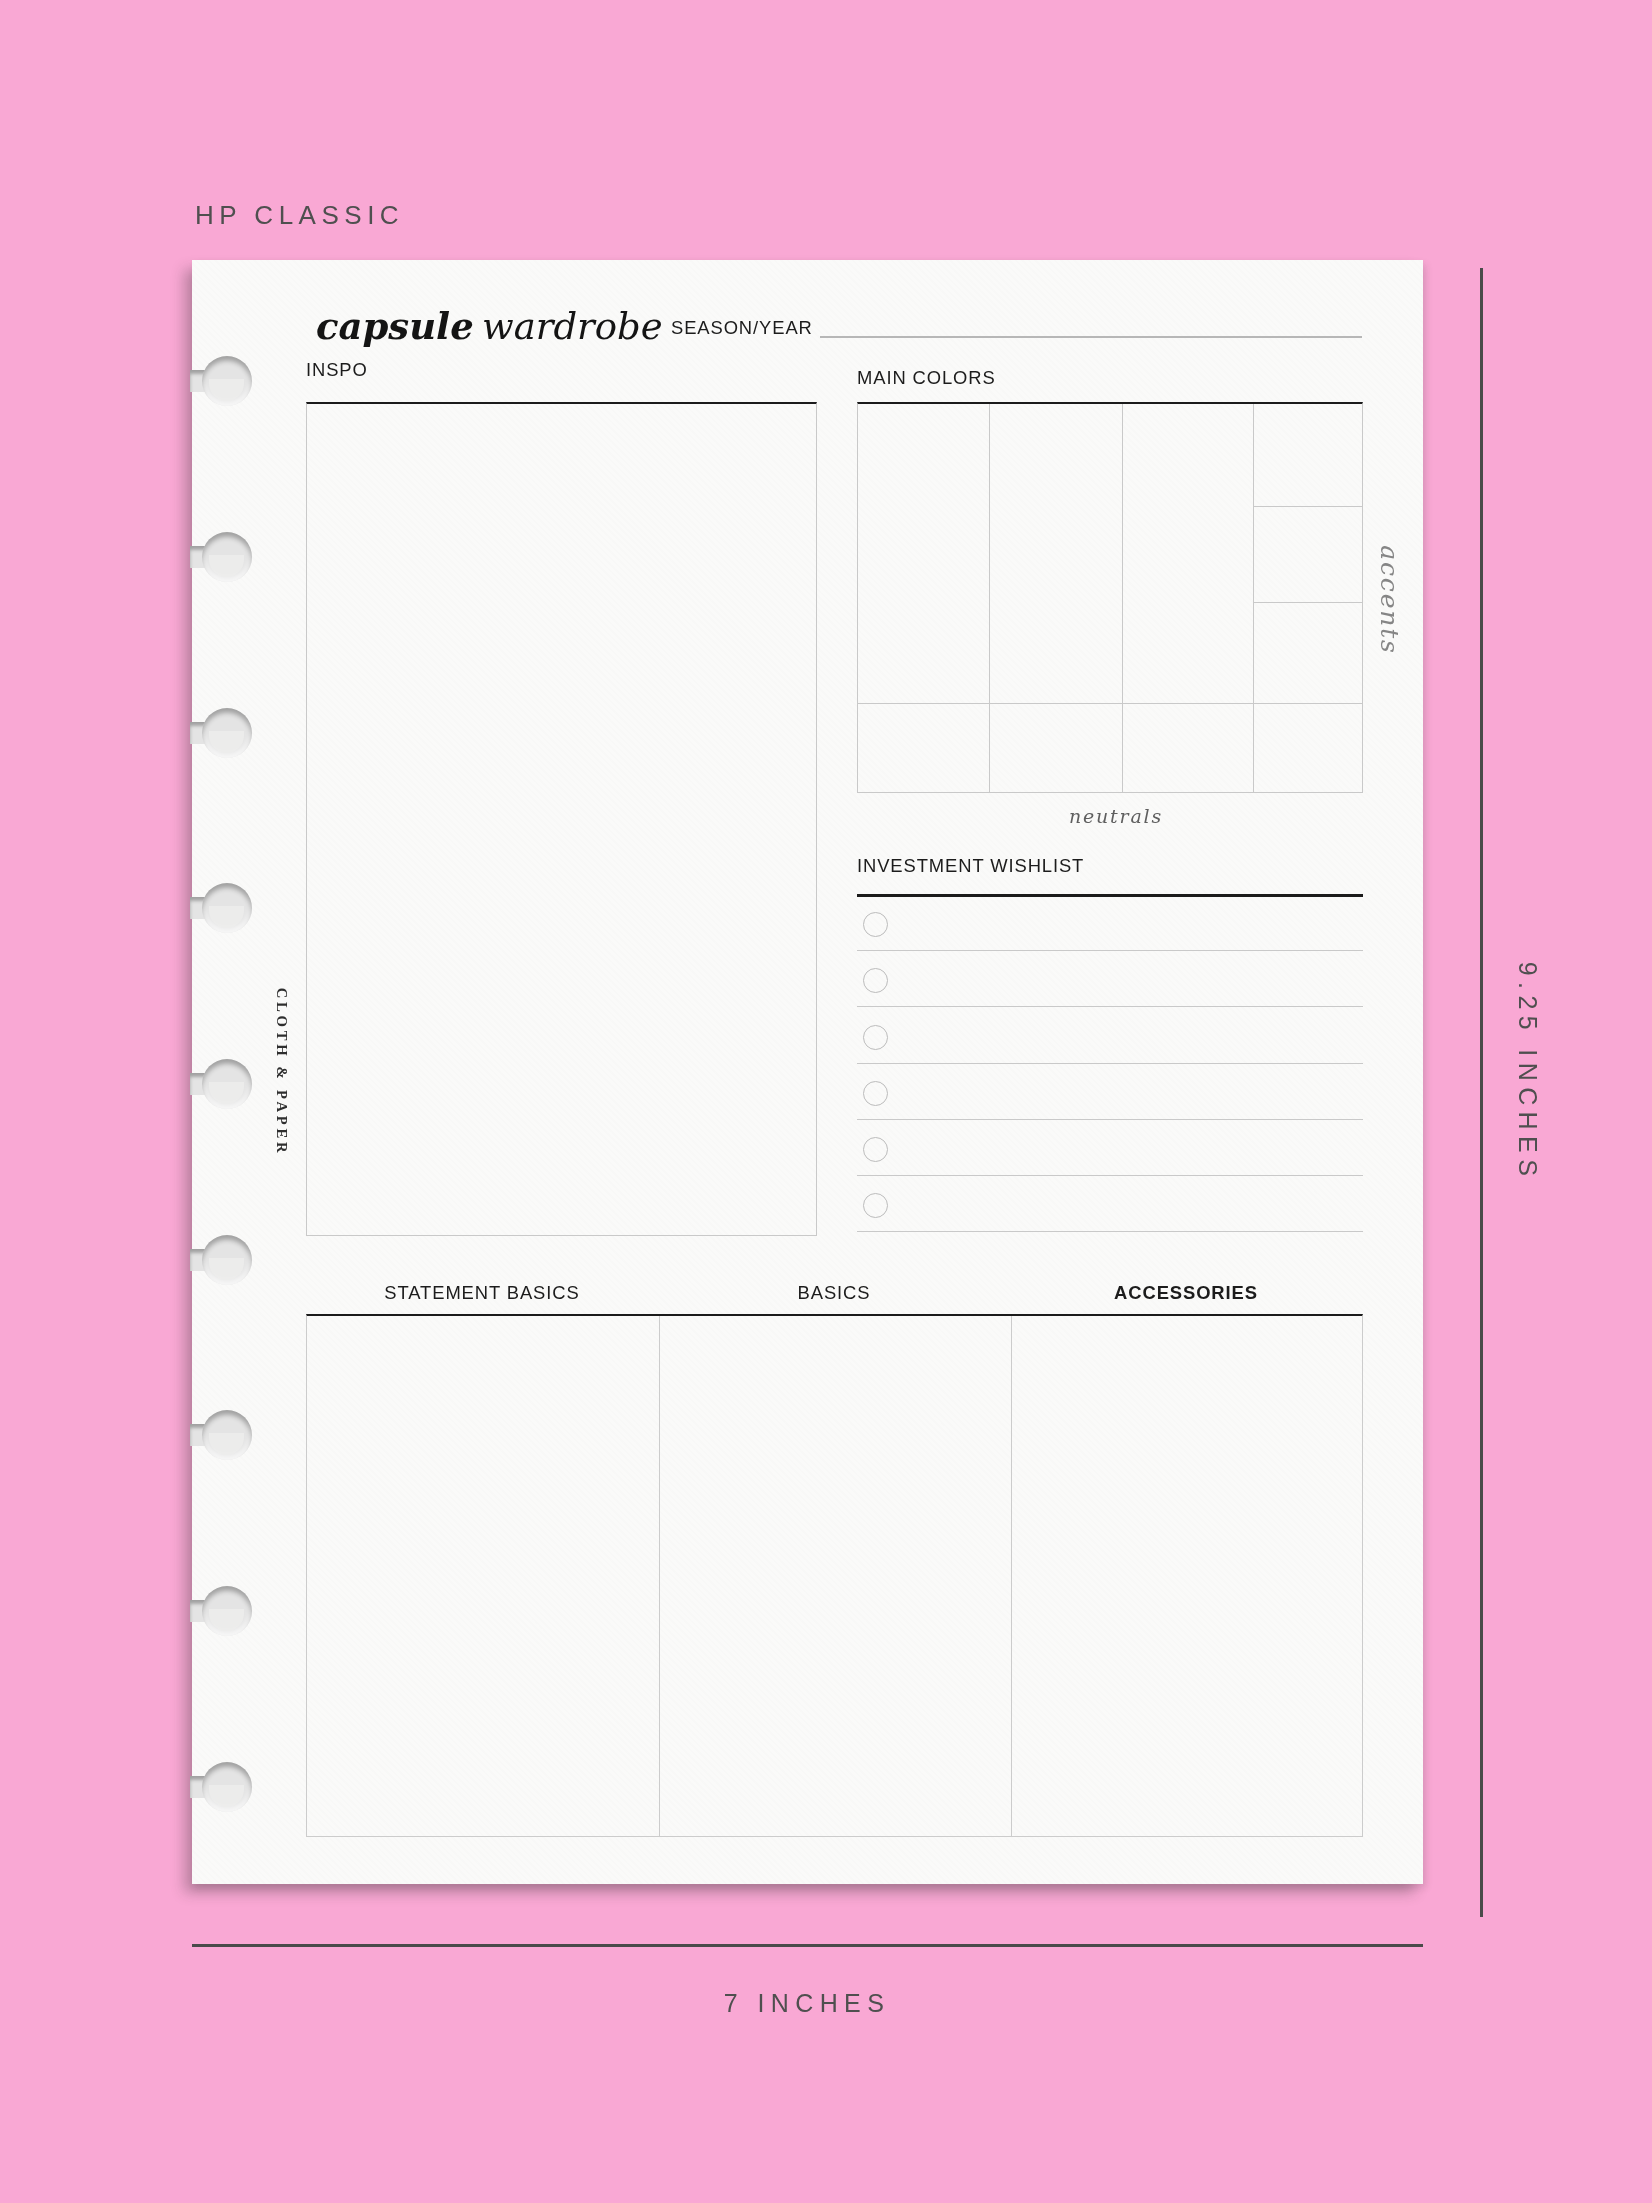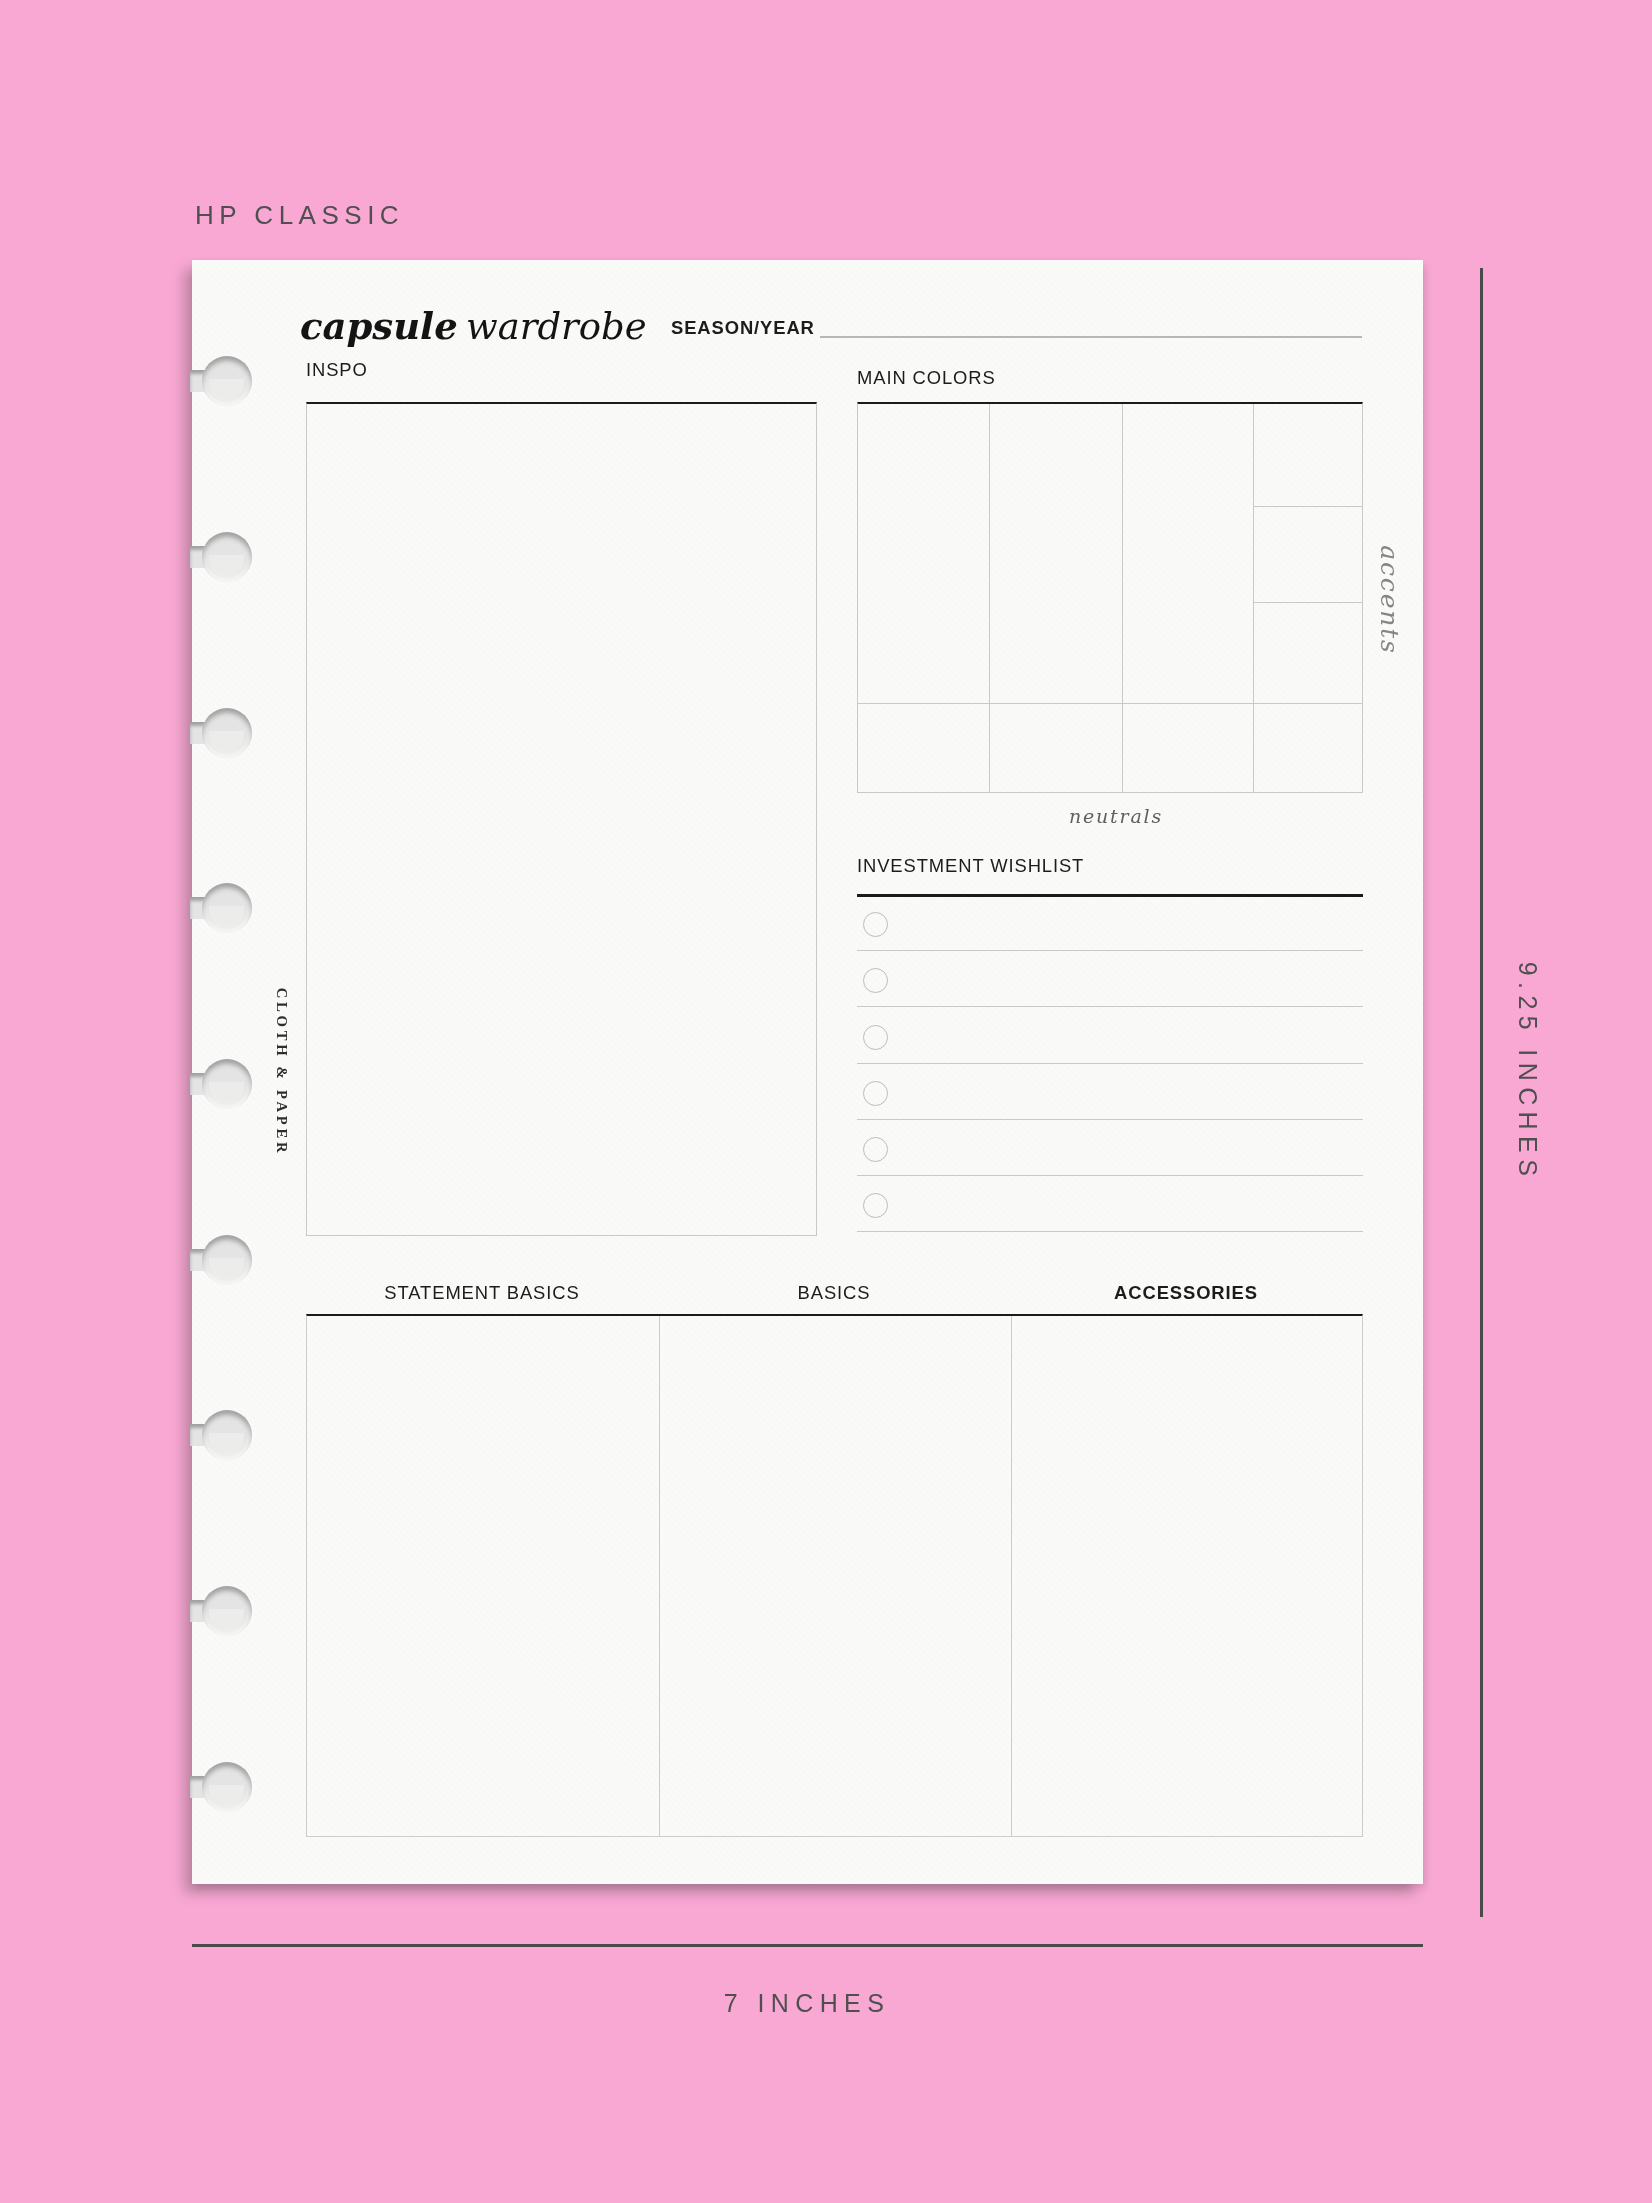--- a/index.html
+++ b/index.html
@@ -47,30 +47,30 @@
   .notch .hole{
     position:absolute;left:12px;top:0.9px;width:50px;height:50px;border-radius:50%;background:#e4e4e4;
     box-shadow:inset 0 4.6px 5.5px rgba(0,0,0,0.30), inset 0 -4.6px 6.4px rgba(255,255,255,0.75);
   }
   .notch .disc{
     position:absolute;left:19px;top:24px;width:35px;height:22px;
     border-radius:0 0 20px 20px;background:#ededec;opacity:.8;
   }
   
   .page-title{
-    position:absolute;left:108px;top:44px;
+    position:absolute;left:124px;top:44px;
     font-family:"DejaVu Serif","Liberation Serif",serif;font-style:italic;
     font-size:37px;color:#141414;white-space:nowrap;
   }
   .page-title .t-bold{font-weight:700;}
   .page-title .t-light{font-weight:400;margin-left:8.3px;}
   .label{
     font-size:18.4px;letter-spacing:0.9px;color:#1c1c1c;white-space:nowrap;
   }
-  .season-label{position:absolute;left:479px;top:57px;font-weight:bold;}
+  .season-label{position:absolute;left:479px;top:57px;}
   .season-line{position:absolute;left:628px;top:76px;width:542px;height:1.8px;background:#b7b7b7;}
   .inspo-label{position:absolute;left:114px;top:99px;}
   .inspo-box{
     position:absolute;left:114px;top:142px;width:511px;height:834px;
     border:1.4px solid #c9c9c9;border-top:2.8px solid #1b1b1b;box-sizing:border-box;
   }
   .maincolors-label{position:absolute;left:665px;top:107px;}
   .mc-grid{
     position:absolute;left:665px;top:142px;width:506px;height:391px;
     border:1.4px solid #c9c9c9;border-top:2.8px solid #1b1b1b;box-sizing:border-box;

